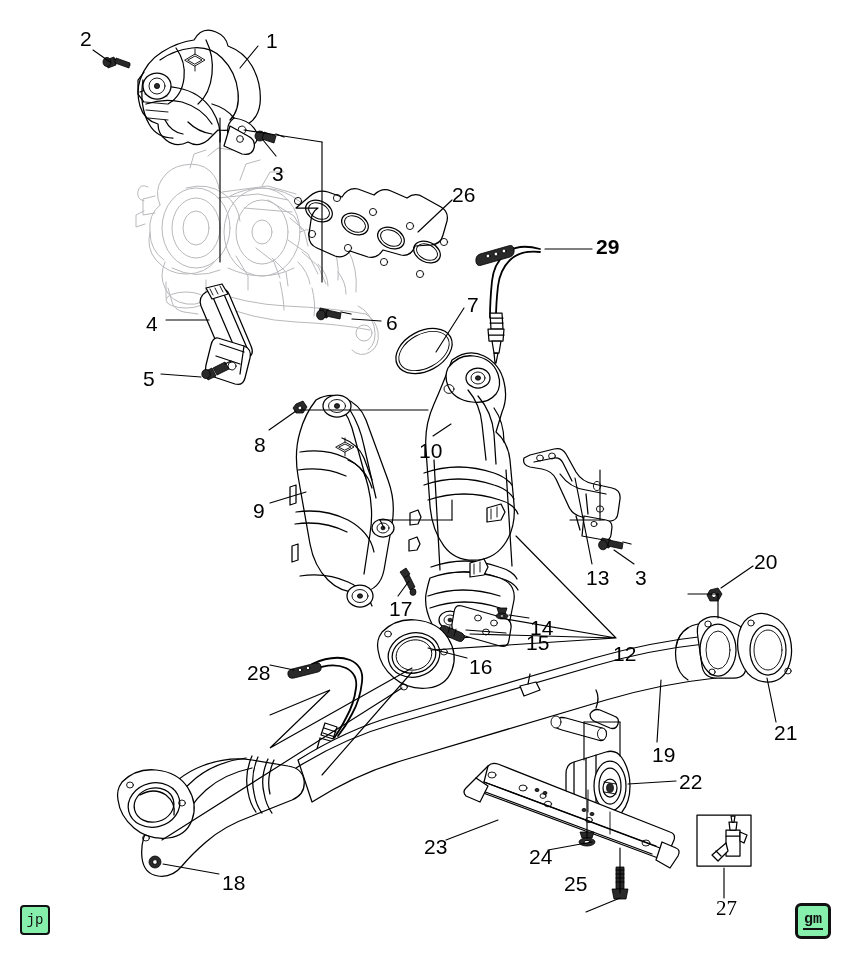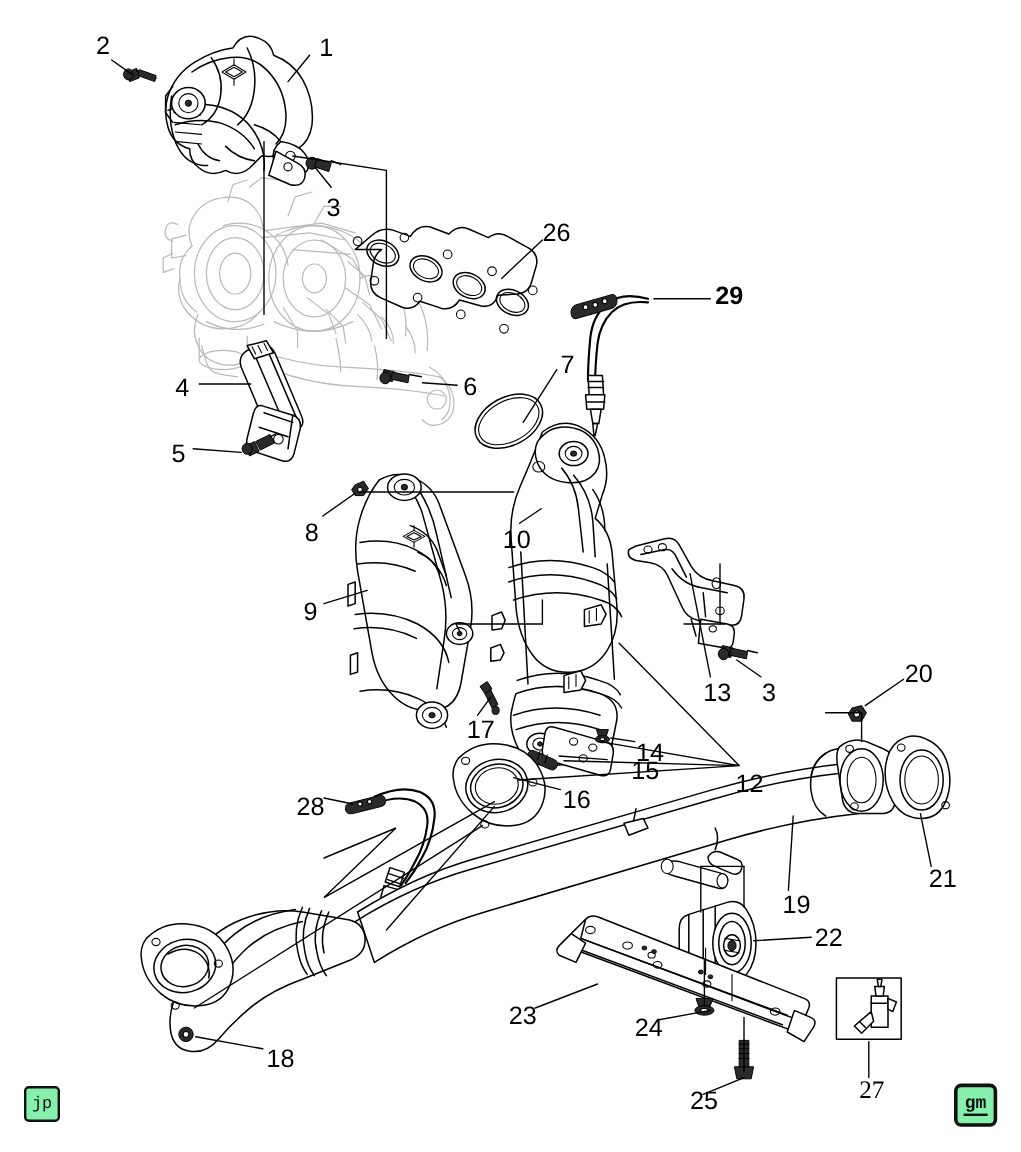--- a/index.html
+++ b/index.html
@@ -622,21 +622,21 @@
   <div class="callout" style="left:506px; top:632px;margin-left:20px;">15</div>
   <div class="callout" style="left:469px; top:656px;">16</div>
   <div class="callout" style="left:389px; top:598px;">17</div>
   <div class="callout" style="left:222px; top:872px;">18</div>
   <div class="callout" style="left:652px; top:744px;">19</div>
   <div class="callout" style="left:754px; top:551px;">20</div>
   <div class="callout" style="left:774px; top:722px;">21</div>
   <div class="callout" style="left:679px; top:771px;">22</div>
   <div class="callout" style="left:424px; top:836px;">23</div>
   <div class="callout" style="left:529px; top:846px;">24</div>
-  <div class="callout" style="left:564px; top:907px;margin-left:11px;">25</div>
+  <div class="callout" style="left:564px; top:873px;">25</div>
   <div class="callout" style="left:452px; top:184px;">26</div>
   <div class="callout" style="left:716px; top:898px;font-family:Liberation Serif, serif;">27</div>
   <div class="callout" style="left:247px; top:662px;">28</div>
   <div class="callout" style="left:596px; top:236px;font-weight:bold;">29</div>
 
   <div class="corner-box" id="jp-mark">
     <span>jp</span>
   </div>
   <div class="corner-box" id="gm-mark">
     <span>gm</span>

